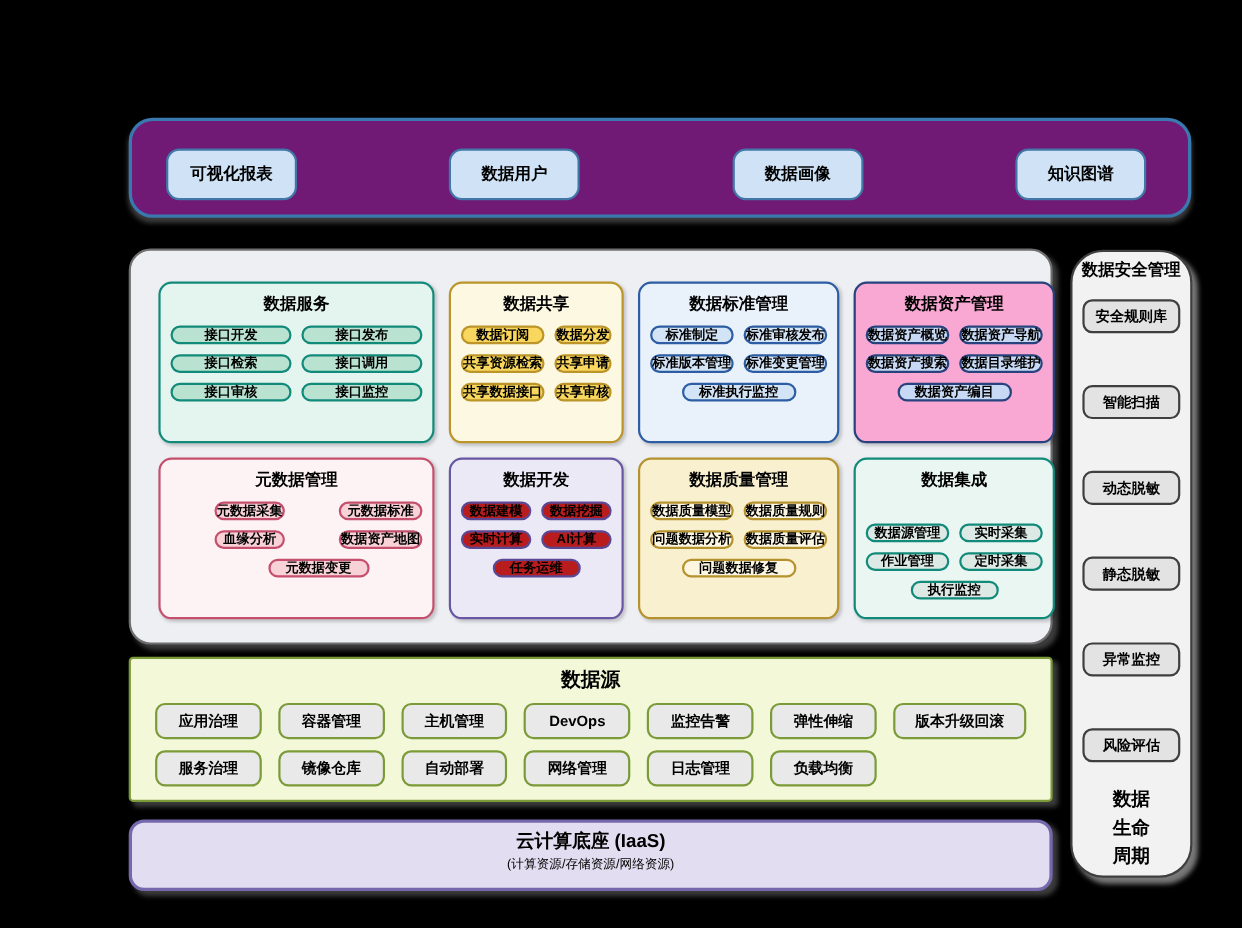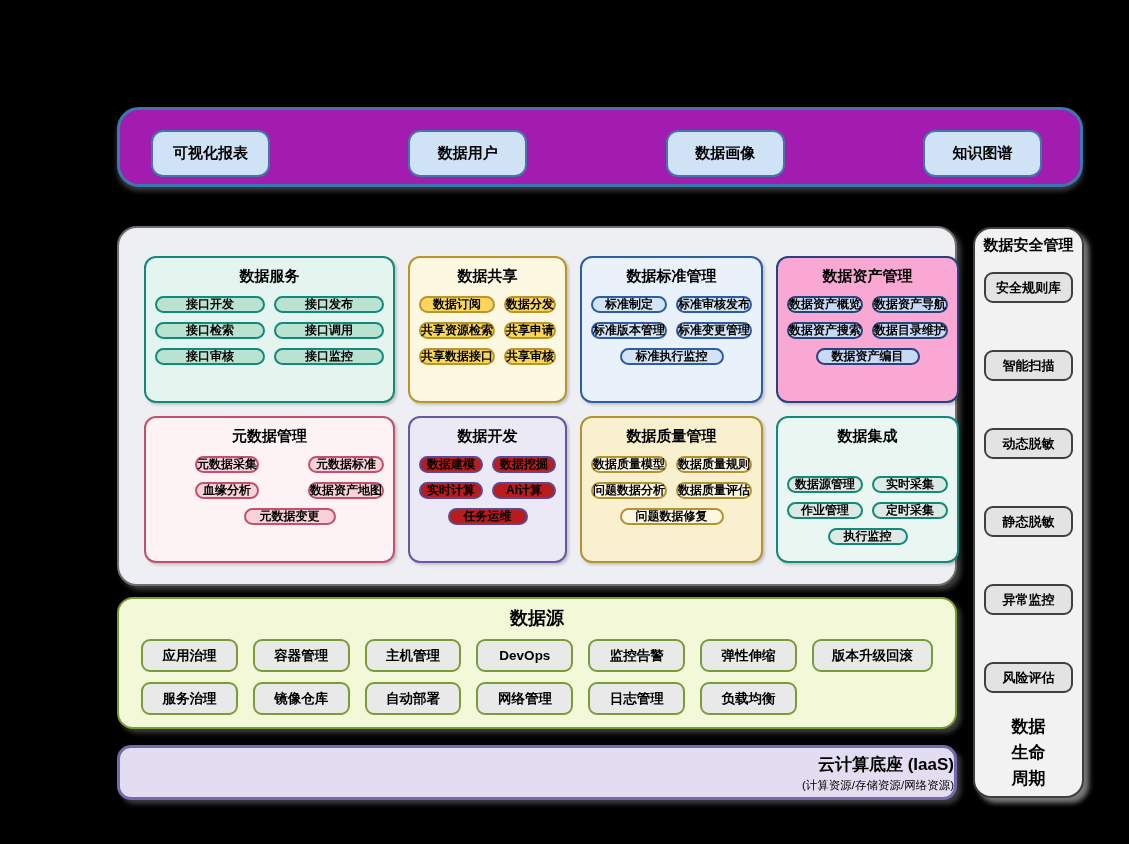--- a/index.html
+++ b/index.html
@@ -1,21 +1,21 @@
 <!DOCTYPE html>
 <html><head>
 <meta charset="utf-8">
 <style>
   html,body{margin:0;padding:0;background:#000;}
   .canvas{position:relative;width:1129px;height:844px;background:#000;overflow:hidden;
           font-family:"Liberation Sans","DejaVu Sans",sans-serif;color:#000;}
 
   
-  .app-layer{position:absolute;left:117px;top:107px;width:966px;height:80px;
-    background:#a21caf;border:3px solid #3a78b0;border-radius:22px;
+  .app-layer{position:absolute;left:117px;top:107px;width:966px;height:91px;
+    background:#701a75;border:3px solid #3a78b0;border-radius:22px;
     box-sizing:border-box;display:flex;align-items:center;justify-content:space-between;
     padding:12px 38px 0 31px;box-shadow:0 4px 5px #3c3c3c;}
   .app-btn{width:119px;height:47px;background:#cfe2f6;border:2px solid #4178a8;
     border-radius:12px;display:flex;align-items:center;justify-content:center;
     font-size:15px;font-weight:bold;box-sizing:border-box;white-space:nowrap;}
 
   
   .platform-layer{position:absolute;left:117px;top:226px;width:840px;height:360px;
     background:#edeff3;border:2px solid #6f6f6f;border-radius:20px;box-sizing:border-box;
     display:grid;grid-template-columns:repeat(4,1fr);grid-template-rows:1fr 1fr;
@@ -41,39 +41,39 @@
   .pink .pbtn{background:#f9d2d8;border:2px solid #c5506e;margin-left:40px;}
   .purple{background:#ece9f6;border:2.5px solid #6a57a3;}
   .purple .pbtn{background:#b91c1c;border:2px solid #5b4894;}
   .cream {background:#f8f0cf;border:2.5px solid #b5922e;}
   .cream .pbtn{background:#fdf6e0;border:2px solid #b5922e;}
   .mint  {background:#e9f6f1;border:2.5px solid #128a7a;gap:20px;}
   .mint .pbtn{background:#dde9e4;border:2px solid #128a7a;}
 
   
   .ds-layer{position:absolute;left:117px;top:597px;width:840px;height:132px;
-    background:#f3f8d9;border:2.5px solid #7b9a38;border-radius:16px;box-sizing:border-box;
+    background:#f3f8d9;border:2.5px solid #7b9a38;border-radius:4px;box-sizing:border-box;
     box-shadow:4px 4px 5px #3c3c3c;}
   .ds-title{text-align:center;font-size:18px;font-weight:bold;margin-top:7px;}
   .ds-grid{display:grid;grid-template-columns:repeat(6,1fr) 1.25fr;column-gap:15px;row-gap:10px;
     padding:9px 22px 0;}
   .ds-btn{height:33px;background:#e9e9e9;border:2px solid #7b9a38;border-radius:9px;
     display:flex;align-items:center;justify-content:center;font-size:13.5px;font-weight:bold;
     box-sizing:border-box;white-space:nowrap;}
 
   
-  .iaas-layer{position:absolute;left:117px;top:745px;width:840px;height:55px;
+  .iaas-layer{position:absolute;left:117px;top:745px;width:840px;height:65px;
     background:#e2ddf0;border:3px solid #7668ac;border-radius:14px;box-sizing:border-box;
-    text-align:right;box-shadow:4px 4px 5px #3c3c3c;}
+    text-align:center;box-shadow:4px 4px 5px #3c3c3c;}
   .iaas-title{font-size:17px;font-weight:bold;margin-top:5px;}
   .iaas-sub{font-size:11.5px;margin-top:2px;}
 
   
   .sec-panel{position:absolute;left:973px;top:227px;width:111px;height:571px;
-    background:#f2f2f2;border:2.5px solid #3f3f3f;border-radius:18px;box-sizing:border-box;
+    background:#f2f2f2;border:2.5px solid #3f3f3f;border-radius:30px;box-sizing:border-box;
     display:flex;flex-direction:column;align-items:center;box-shadow:5px 5px 5px #787878;}
   .sec-title{font-size:15px;font-weight:bold;margin-top:7px;white-space:nowrap;}
   .sec-btn{width:89px;height:31px;background:#e3e3e3;border:2px solid #3f3f3f;border-radius:9px;
     display:flex;align-items:center;justify-content:center;font-size:13px;font-weight:bold;
     box-sizing:border-box;margin-top:47px;white-space:nowrap;}
   .sec-btn.first{margin-top:17px;}
   .sec-footer{margin-top:21px;text-align:center;font-size:17px;font-weight:bold;line-height:26px;}
 </style>
 </head>
 <body>

